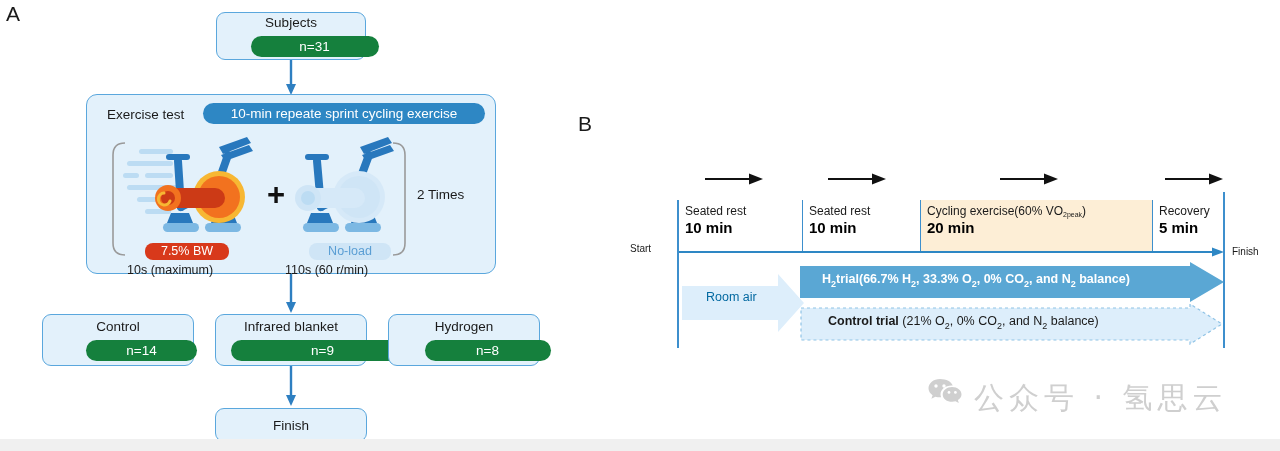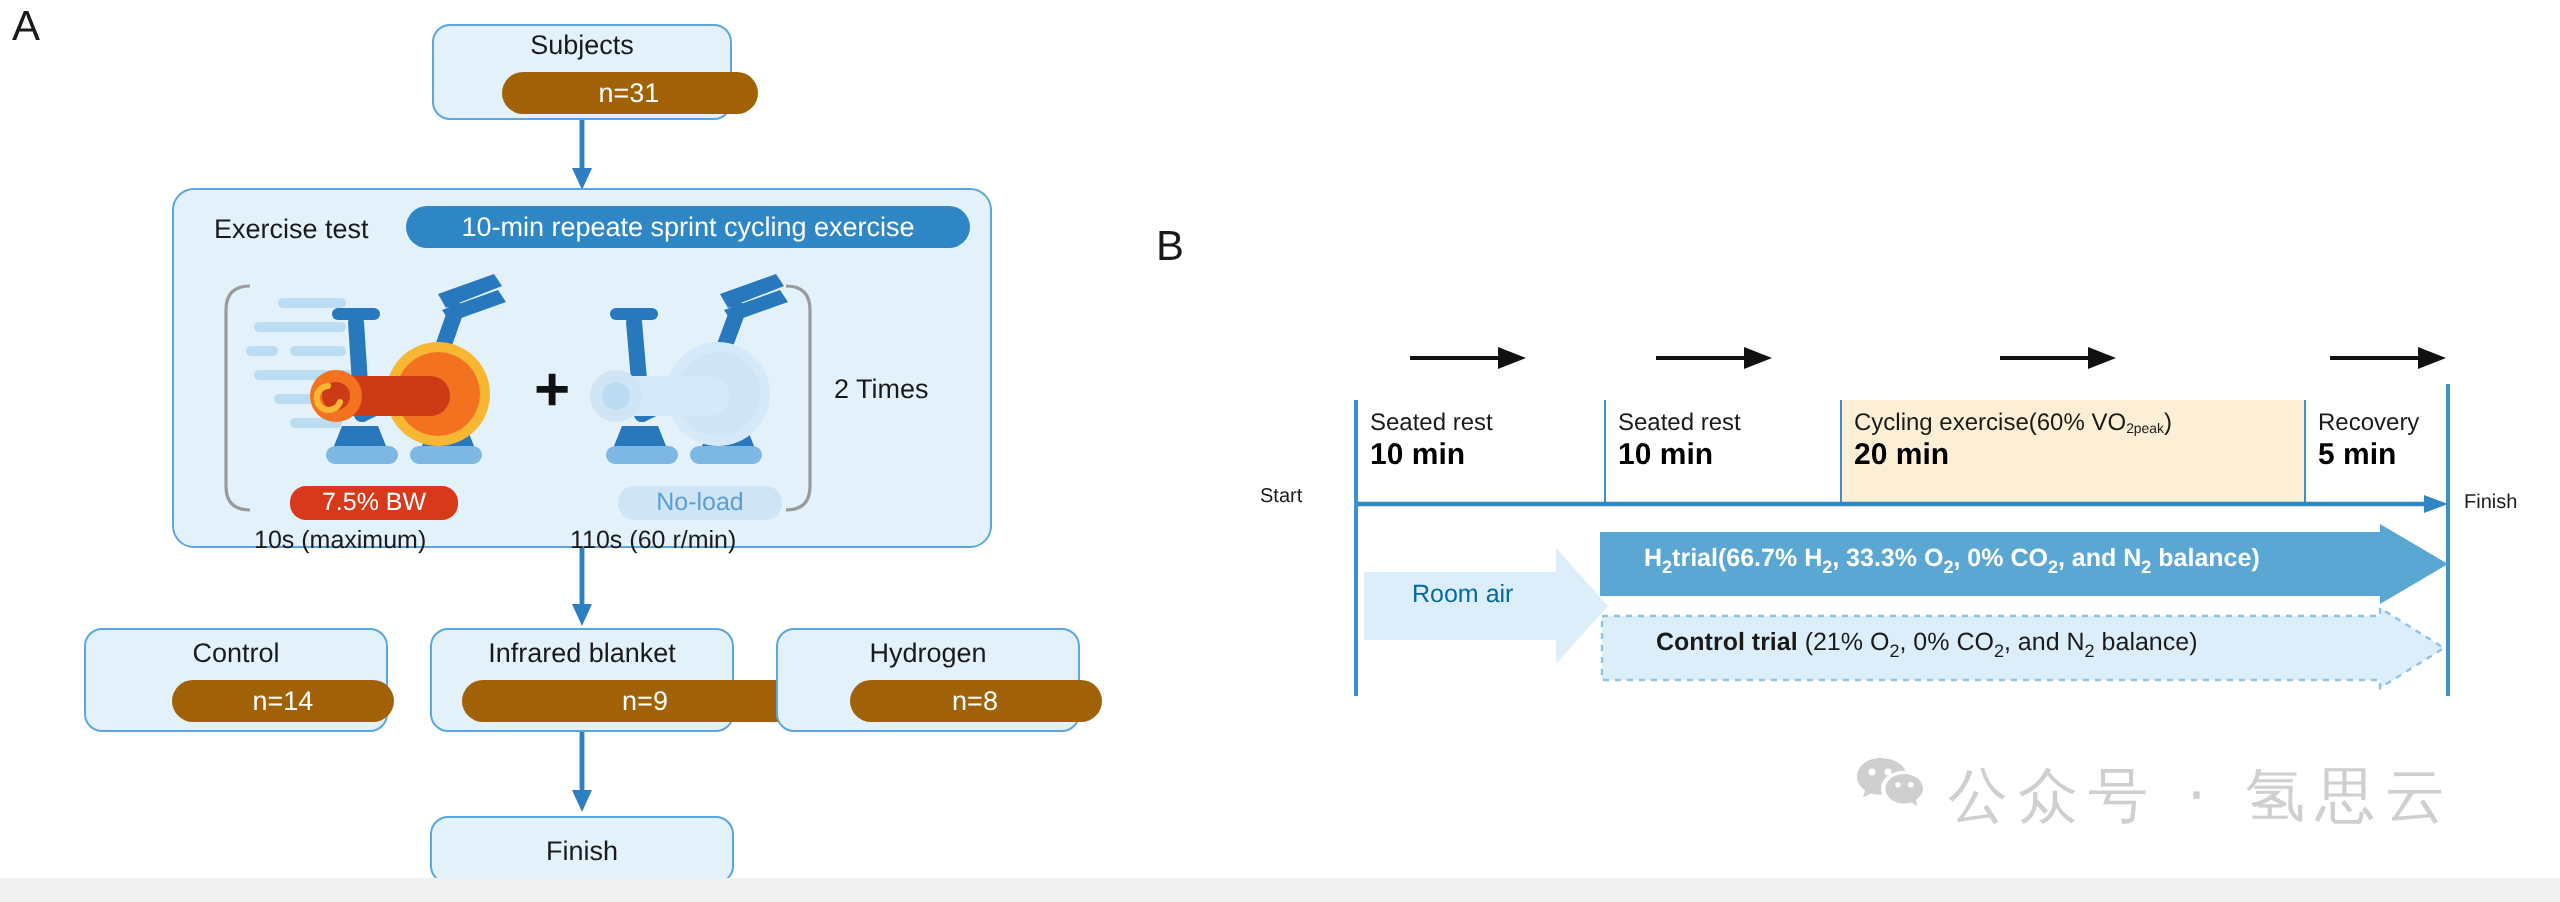--- a/index.html
+++ b/index.html
@@ -48,21 +48,21 @@
     align-items: center;
     justify-content: center;
   }
   .flow-box .box-title {
     font-size: 13.5px;
     color: #1a1a1a;
     line-height: 1.15;
     margin-bottom: 5px;
   }
   .pill {
-    background: #a16207;
+    background: #15803d;
     color: #ffffff;
     border-radius: 11px;
     font-size: 13.5px;
     text-align: center;
     line-height: 21px;
     height: 21px;
     margin-left: 47px;
   }
   .plain-box {
     position: absolute;

